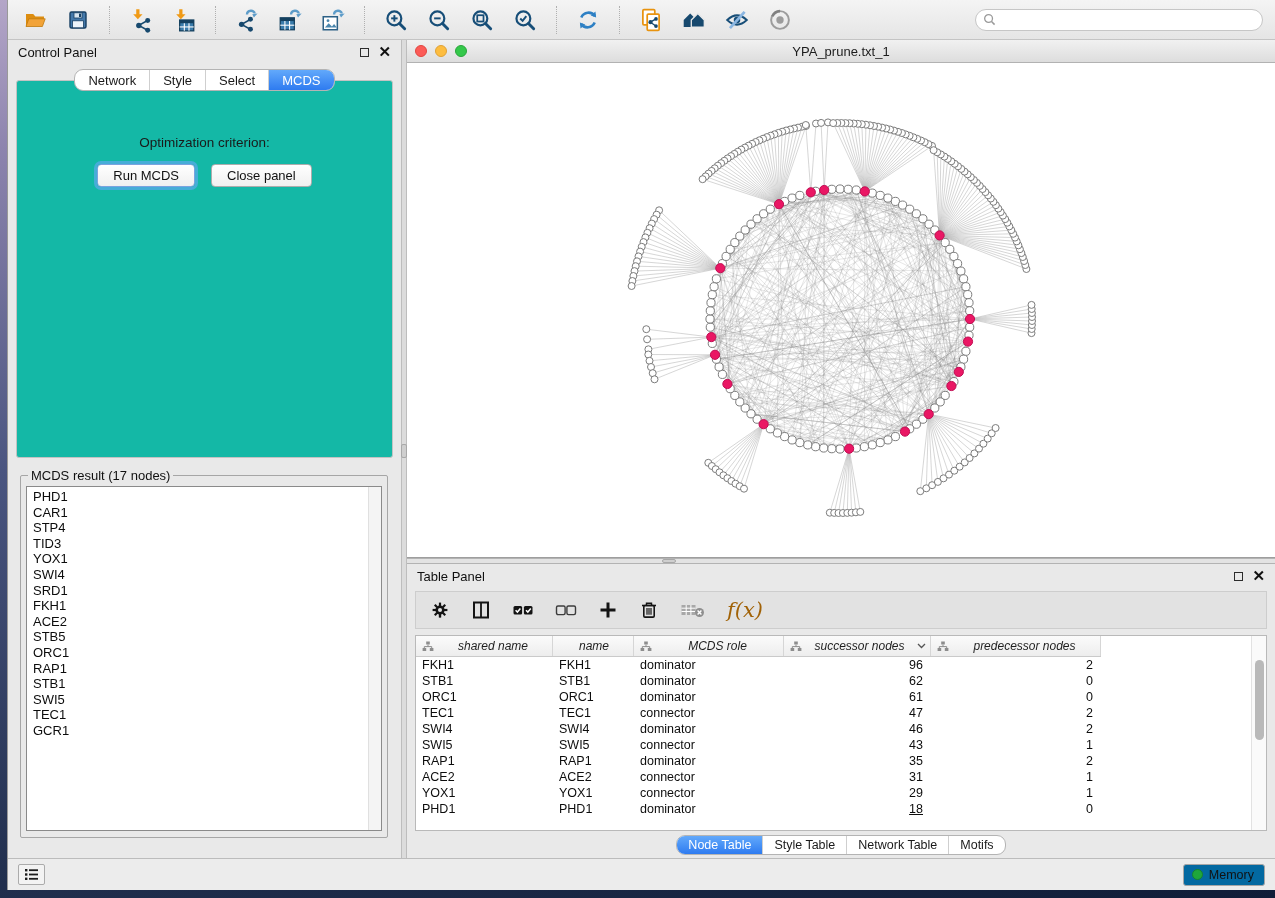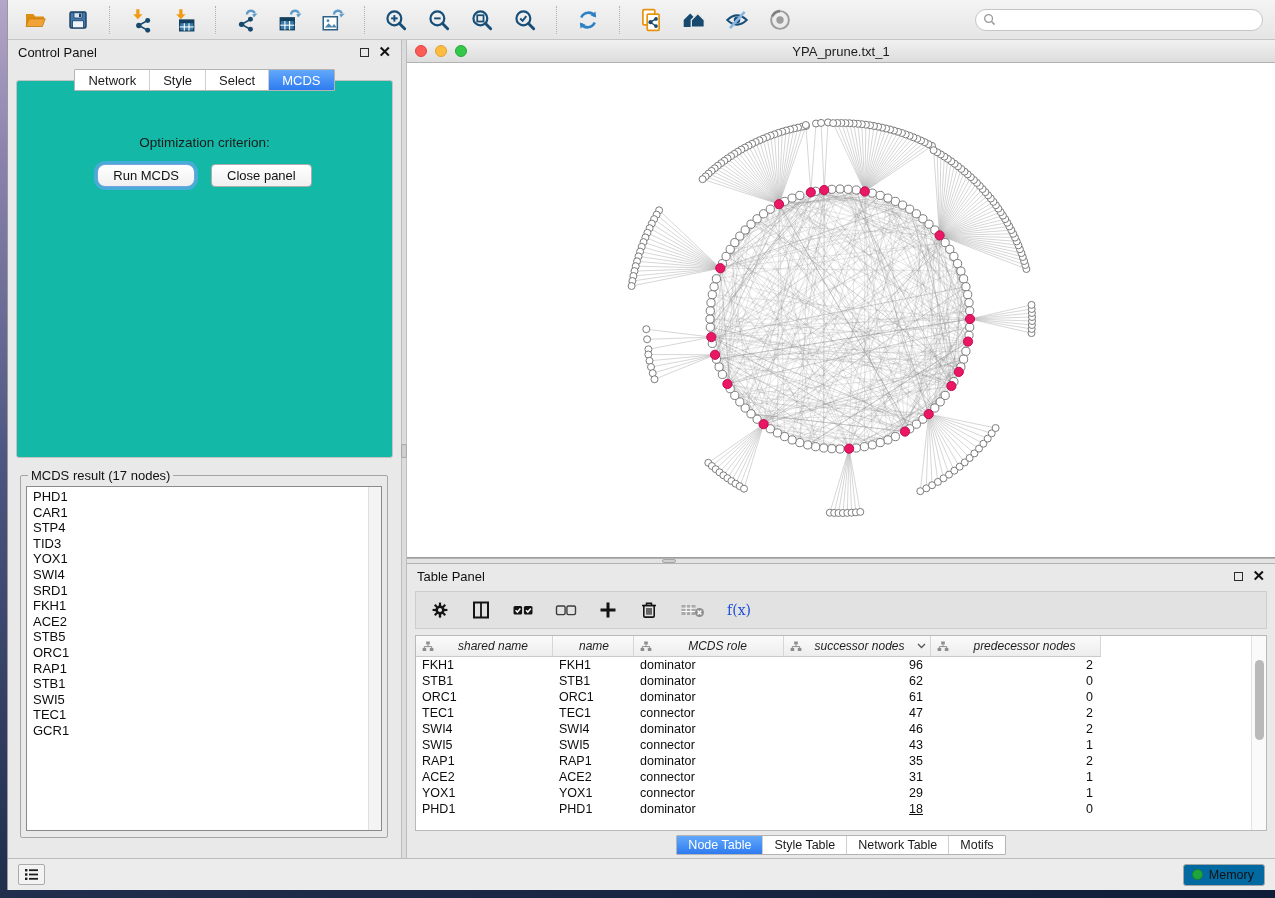--- a/index.html
+++ b/index.html
@@ -24,37 +24,37 @@
   
   .main-row { flex:1; display:flex; min-height:0; }
 
   
   .control-panel { width:393px; flex:none; display:flex; flex-direction:column; background:#e9e9e9; min-height:0; }
   .panel-header { height:24px; flex:none; display:flex; align-items:center; padding:0 10px; font-size:13px; color:#111; }
   .panel-header .ph-icons { margin-left:auto; display:flex; align-items:center; gap:9px; }
   .float-box { width:9px; height:9px; border:1.6px solid #2c2c2c; display:inline-block; }
   .close-x { font-size:15px; font-weight:bold; color:#111; line-height:10px; }
   .tabbar { display:flex; justify-content:center; position:relative; z-index:2; margin-top:5px; }
-  .seg-control { display:inline-flex; background:#fff; border:1px solid #b4b4b4; border-radius:1px; height:22px; align-items:stretch; overflow:hidden; }
+  .seg-control { display:inline-flex; background:#fff; border:1px solid #b4b4b4; border-radius:9px; height:22px; align-items:stretch; overflow:hidden; }
   .seg { display:flex; align-items:center; padding:0 13px; font-size:13px; color:#1a1a1a; border-right:1px solid #cfcfcf; }
   .seg:last-child { border-right:none; }
   .seg.selected { background:linear-gradient(#62a9fb,#2e7bf0); color:#fff; }
   .mcds-panel { margin:-11px 8px 0 8px; border:1px solid #c3c3c3; border-radius:3px; background:#14b8a6;
     height:378px; flex:none; padding-top:32px; text-align:center; }
   .crit-label { font-size:13.5px; margin-top:22px; }
   .dropdown { width:314px; height:23px; margin:12px auto 0; background:#fff; border:1px solid #b2b2b2; border-radius:4px;
     display:flex; align-items:center; padding-left:8px; font-size:13px; }
   .dd-stepper { margin-left:auto; width:19px; height:21px; border-radius:3px; background:linear-gradient(#6fb0fc,#2e7bf0);
     display:flex; flex-direction:column; align-items:center; justify-content:center; gap:2px; }
   .dd-up { width:0; height:0; border-left:3.5px solid transparent; border-right:3.5px solid transparent; border-bottom:4.5px solid #fff; }
   .dd-dn { width:0; height:0; border-left:3.5px solid transparent; border-right:3.5px solid transparent; border-top:4.5px solid #fff; }
   .btn-row { margin-top:14px; display:flex; justify-content:center; gap:16px; }
   .mac-btn { font-family:"Liberation Sans",sans-serif; font-size:13px; padding:3px 15px; background:linear-gradient(#ffffff,#f0f0f0);
     border:1px solid #adadad; border-radius:4px; color:#111; }
-  .mac-btn.focused { box-shadow:0 0 0 3px rgba(105,165,250,.6); border-color:#7aa3df;border-radius:8px; }
+  .mac-btn.focused { box-shadow:0 0 0 3px rgba(105,165,250,.6); border-color:#7aa3df; }
   .result-fieldset { flex:1; margin:10px 13px 20px 12px; border:1px solid #a6a6a6; border-radius:2px;
     padding:3px 5px 6px 5px; display:flex; min-height:0; }
   .result-fieldset legend { font-size:13px; padding:0 3px; margin-left:2px; color:#111; }
   .result-list { flex:1; background:#fff; border:1px solid #8a8a8a; overflow:hidden; display:flex; }
   .result-items { flex:1; padding:2px 0 0 6px; font-size:13px; line-height:15.6px; color:#0c0c0c; }
   .result-scroll { width:13px; flex:none; background:#f4f4f4; border-left:1px solid #e0e0e0; }
 
   
   .vsplit { width:6px; flex:none; background:#dcdcdc; border-left:1px solid #bdbdbd; border-right:1px solid #bdbdbd; position:relative; }
   .vsplit .grip { position:absolute; top:404px; left:-1px; width:6px; height:14px; background:#cfcfcf; border:1px solid #a8a8a8; border-radius:2px; }
@@ -77,21 +77,21 @@
   .chord { stroke:#858585; stroke-width:.65; opacity:.3; }
   .fanedge { stroke:#b5b5b5; stroke-width:.65; opacity:.85; }
   .wnode { fill:#fff; stroke:#7c7c7c; stroke-width:1; }
   .hubnode { fill:#ea1764; stroke:#c10d53; stroke-width:1; }
 
   
   .table-panel { flex:1; display:flex; flex-direction:column; background:#e9e9e9; min-height:0; }
   .tp-toolbar { margin:3px 8px 0 8px; height:38px; flex:none; background:#e2e2e2; border:1px solid #cdcdcd;
     display:flex; align-items:center; gap:21px; padding:0 14px; }
   .tp-ibtn { display:flex; align-items:center; justify-content:center; }
-  .fx-label { font-family:"DejaVu Serif", serif; color:#1d4ed8; font-size:14px; }
+  .fx-label { font-family:"DejaVu Serif", serif; font-style:italic; color:#a16207; font-size:21px; }
   .table-wrap { flex:1; margin:6px 8px 0 8px; background:#fff; border:1px solid #b9b9b9; display:flex; min-height:0; position:relative; }
   .table-area { flex:1; min-width:0; }
   .thead { display:flex; height:21px; border-bottom:1px solid #cacaca; width:685px; background:linear-gradient(#fbfbfb,#ededed);font-style:italic; }
   .th { display:flex; align-items:center; font-size:12px; color:#1f1f1f; border-right:1px solid #d6d6d6; padding:0 4px 0 6px; gap:4px; }
   .th .lbl { flex:1; text-align:center; }
   .tr { display:flex; height:16px; align-items:center; font-size:12.5px; color:#0d0d0d; }
   .td { padding:0 8px 0 6px; white-space:nowrap; overflow:hidden; }
   .td.num { text-align:right; }
   .vscroll { width:15px; flex:none; background:#fafafa; border-left:1px solid #e2e2e2; position:relative; }
   .vscroll .thumb { position:absolute; left:2.5px; top:24px; width:9px; height:80px; background:#b9b9b9; border-radius:5px; }

